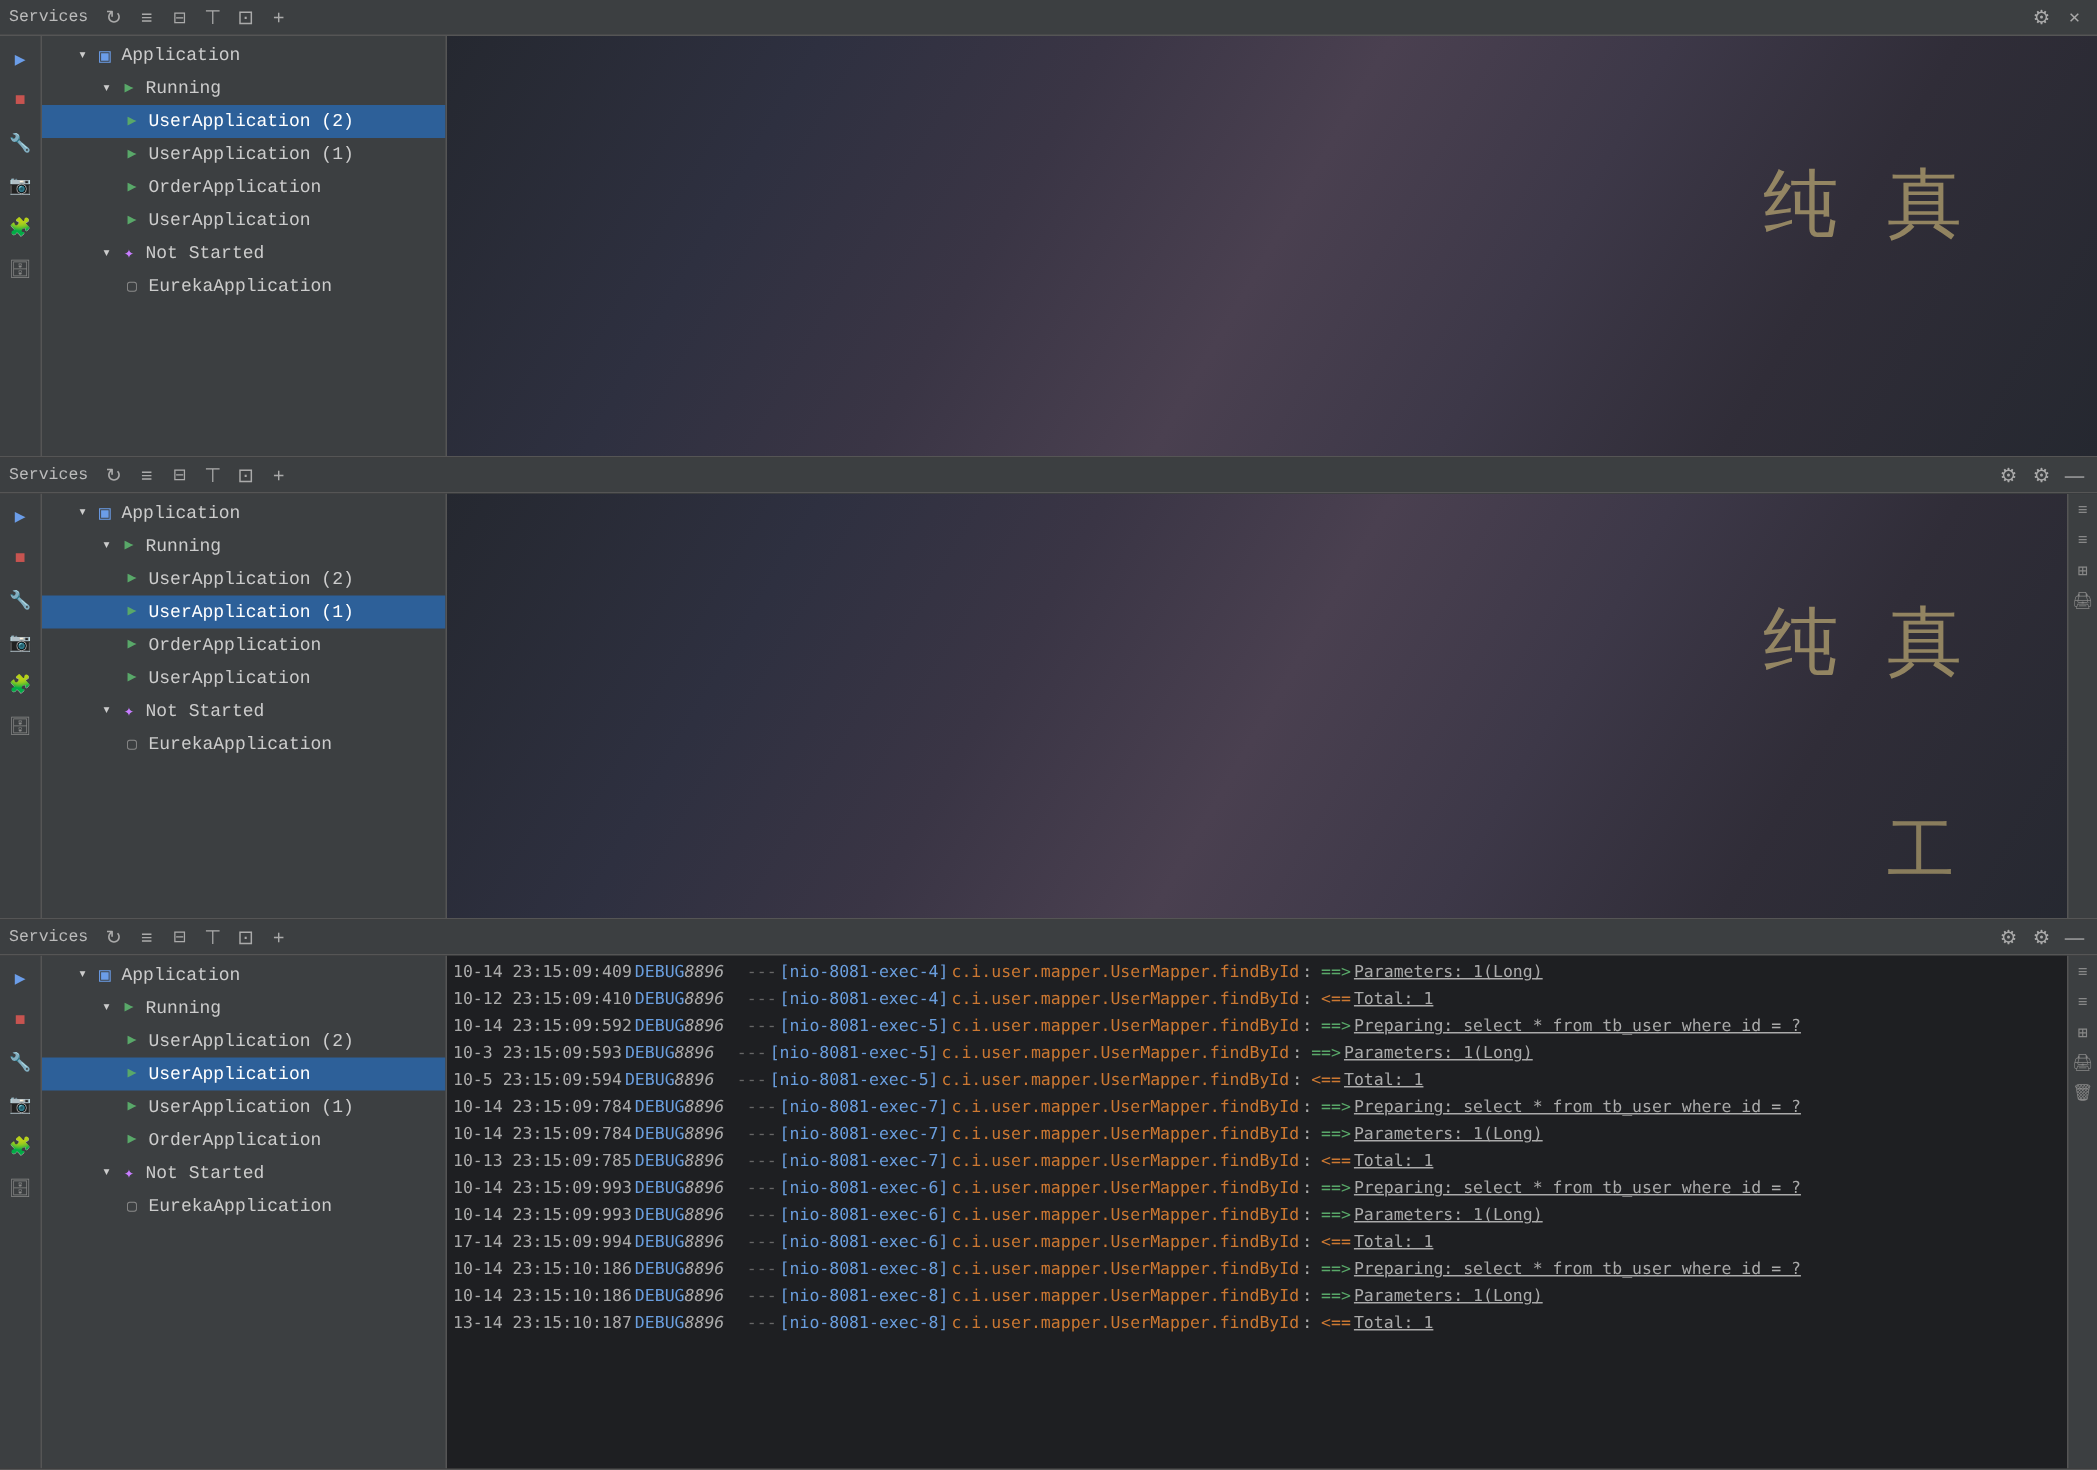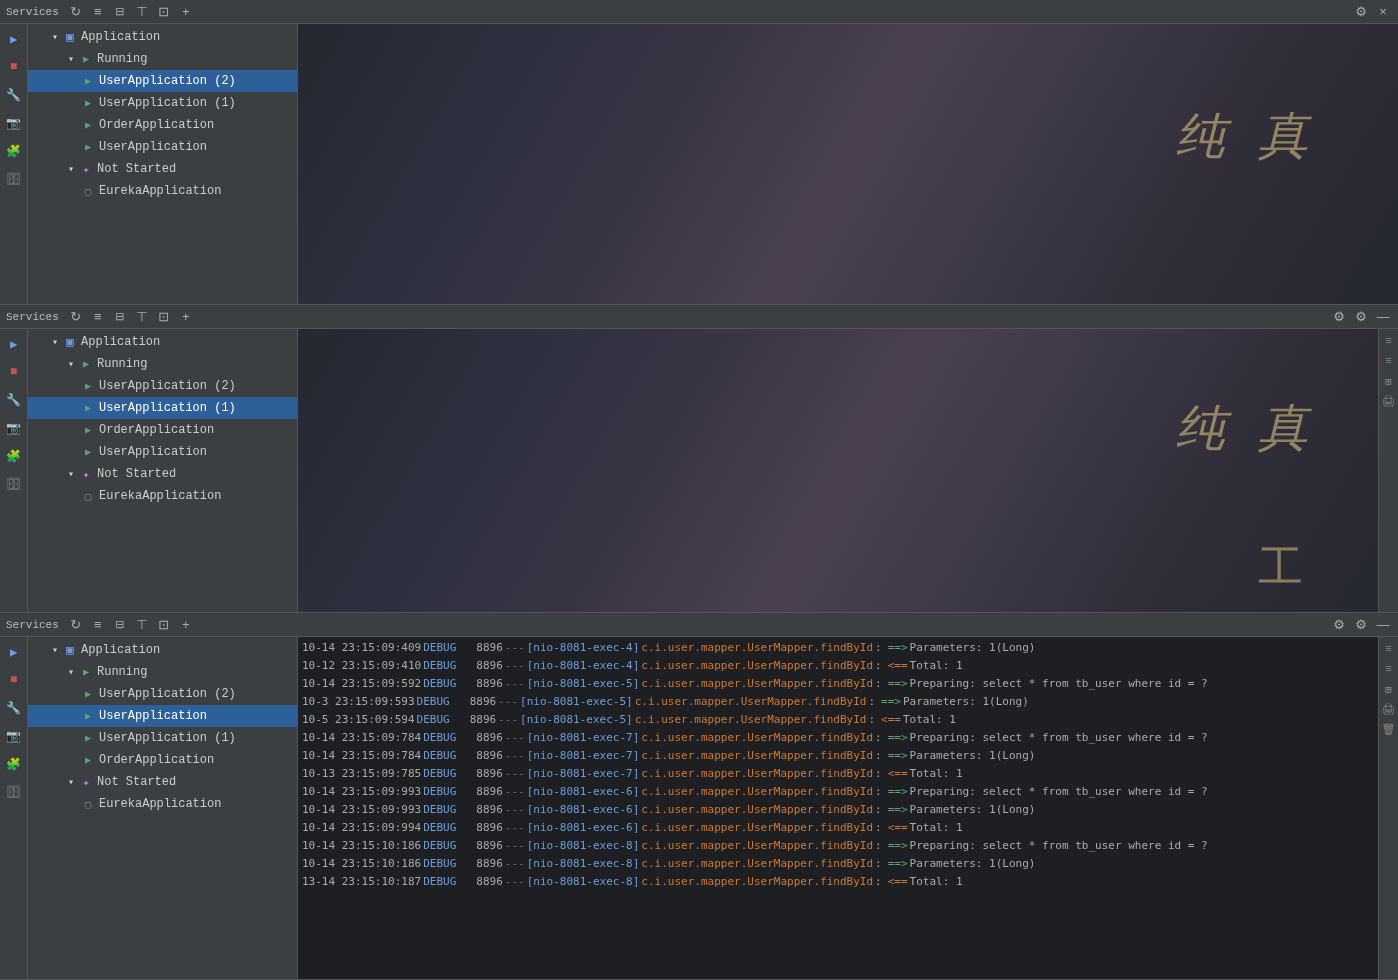--- a/index.html
+++ b/index.html
@@ -139,21 +139,20 @@
 
     .chinese-chars {
       position: absolute;
       right: 60px;
       top: 50%;
       transform: translateY(-50%);
       font-size: 52px;
       color: rgba(180, 160, 100, 0.7);
       letter-spacing: 8px;
       font-family: serif;
-      font-style: italic;
     }
 
     .right-icons {
       position: absolute;
       right: 0;
       top: 0;
       bottom: 0;
       width: 20px;
       background: #3c3f41;
       border-left: 1px solid #555;
@@ -193,28 +192,28 @@
 
     .log-line {
       height: 18px;
       display: flex;
       align-items: center;
       white-space: nowrap;
       line-height: 18px;
     }
 
     .log-time { color: #aaa; margin-right: 2px; }
-    .log-level-debug { color: #6a9ede; margin-right: 20px; text-align: center; }
-    .log-pid { color: #aaa; margin-right: 2px; }
+    .log-level-debug { color: #6a9ede; margin-right: 0; text-align: center; }
+    .log-pid { color: #aaa; margin-right: 15px; font-style: italic; }
     .log-separator { color: #666; margin-right: 2px; }
     .log-thread { color: #6a9ede; margin-right: 2px; }
     .log-class { color: #cc7832; margin-right: 2px; }
     .log-colon { color: #aaa; margin-right: 2px; }
     .log-arrow { color: #59a869; margin-right: 2px; }
-    .log-text { color: #aaa; }
+    .log-text { color: #aaa; text-decoration: underline; }
 
     .side-toolbar {
       width: 28px;
       background: #3c3f41;
       border-right: 1px solid #555;
       display: flex;
       flex-direction: column;
       align-items: center;
       padding: 4px 0;
       gap: 6px;
@@ -631,21 +630,21 @@
     <span class="log-level-debug"> DEBUG </span>
     <span class="log-pid">8896</span>
     <span class="log-separator"> --- </span>
     <span class="log-thread">[nio-8081-exec-6]</span>
     <span class="log-class"> c.i.user.mapper.UserMapper.findById</span>
     <span class="log-colon">:</span>
     <span class="log-arrow" style="color:#59a869;margin-left:4px;"> ==&gt; </span>
     <span class="log-text">Parameters: 1(Long)</span>
   </div>
         <div class="log-line">
-    <span class="log-time">10-14 23:15:09:994</span>
+    <span class="log-time">17-14 23:15:09:994</span>
     <span class="log-level-debug"> DEBUG </span>
     <span class="log-pid">8896</span>
     <span class="log-separator"> --- </span>
     <span class="log-thread">[nio-8081-exec-6]</span>
     <span class="log-class"> c.i.user.mapper.UserMapper.findById</span>
     <span class="log-colon">:</span>
     <span class="log-arrow" style="color:#cc7832;margin-left:4px;"> &lt;== </span>
     <span class="log-text">      Total: 1</span>
   </div>
         <div class="log-line">

